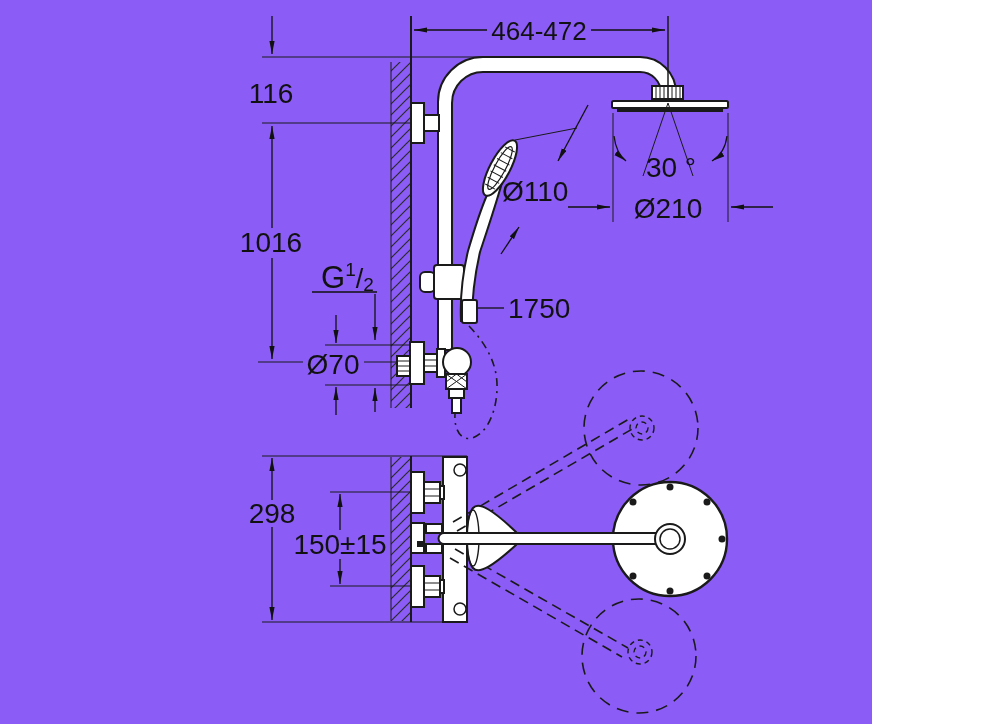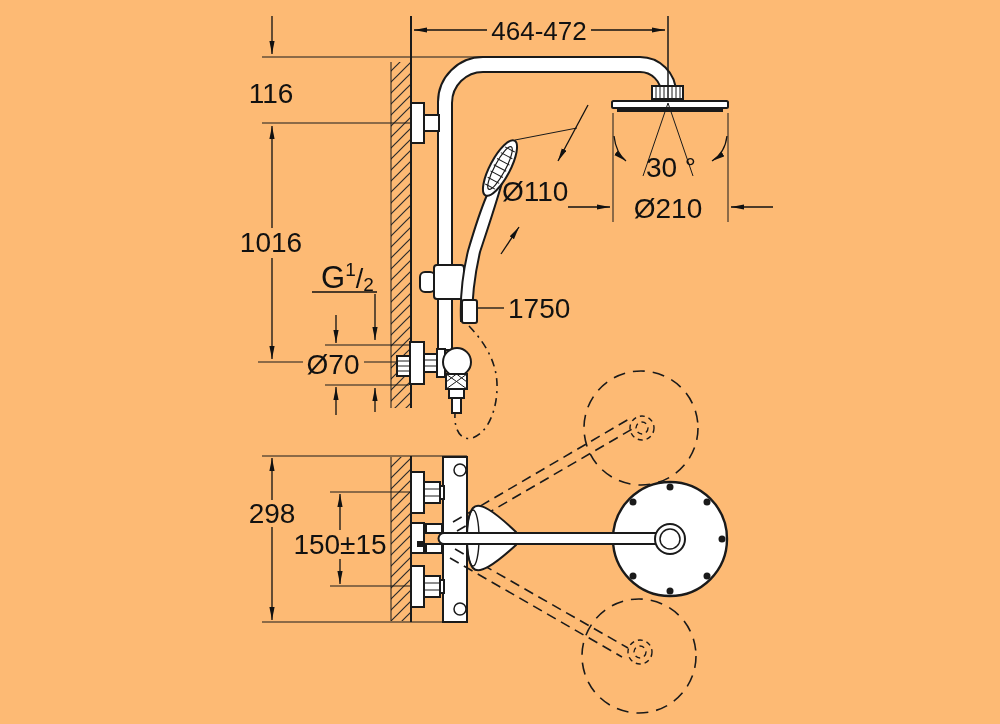--- a/index.html
+++ b/index.html
@@ -1,16 +1,16 @@
 <!DOCTYPE html>
 <html><head>
 <meta charset="utf-8">
 <style>
   html,body{margin:0;padding:0;background:#ffffff;}
-  .stage{position:relative;width:1000px;height:724px;background:#fdba74;overflow:hidden;}
+  .stage{position:relative;width:872px;height:724px;background:#8b5cf6;overflow:hidden;}
   svg{display:block;}
   text{font-family:"Liberation Sans","DejaVu Sans",sans-serif;fill:#111;}
   .dimtxt{font-size:28px;}
   .dimtxt-sm{font-size:26px;}
   .outline{fill:#ffffff;stroke:#1a1a1a;stroke-width:2;}
   .outline-thick{fill:#ffffff;stroke:#1a1a1a;stroke-width:2.4;}
   .thin{stroke:#1a1a1a;stroke-width:1.2;fill:none;}
   .hair{stroke:#1a1a1a;stroke-width:1;fill:none;}
   .dim{stroke:#111;stroke-width:1.3;fill:none;}
   .dash{stroke:#1a1a1a;stroke-width:1.6;fill:none;stroke-dasharray:12 8;}

